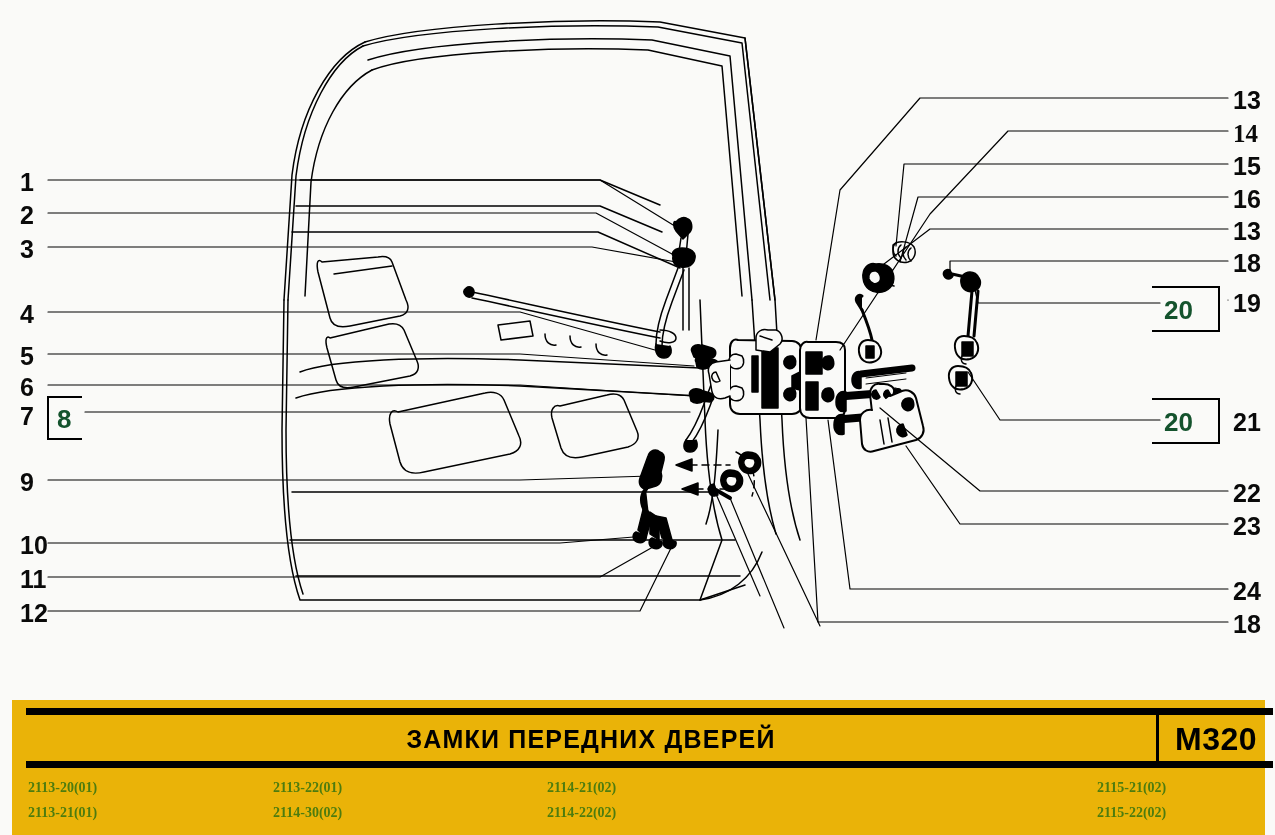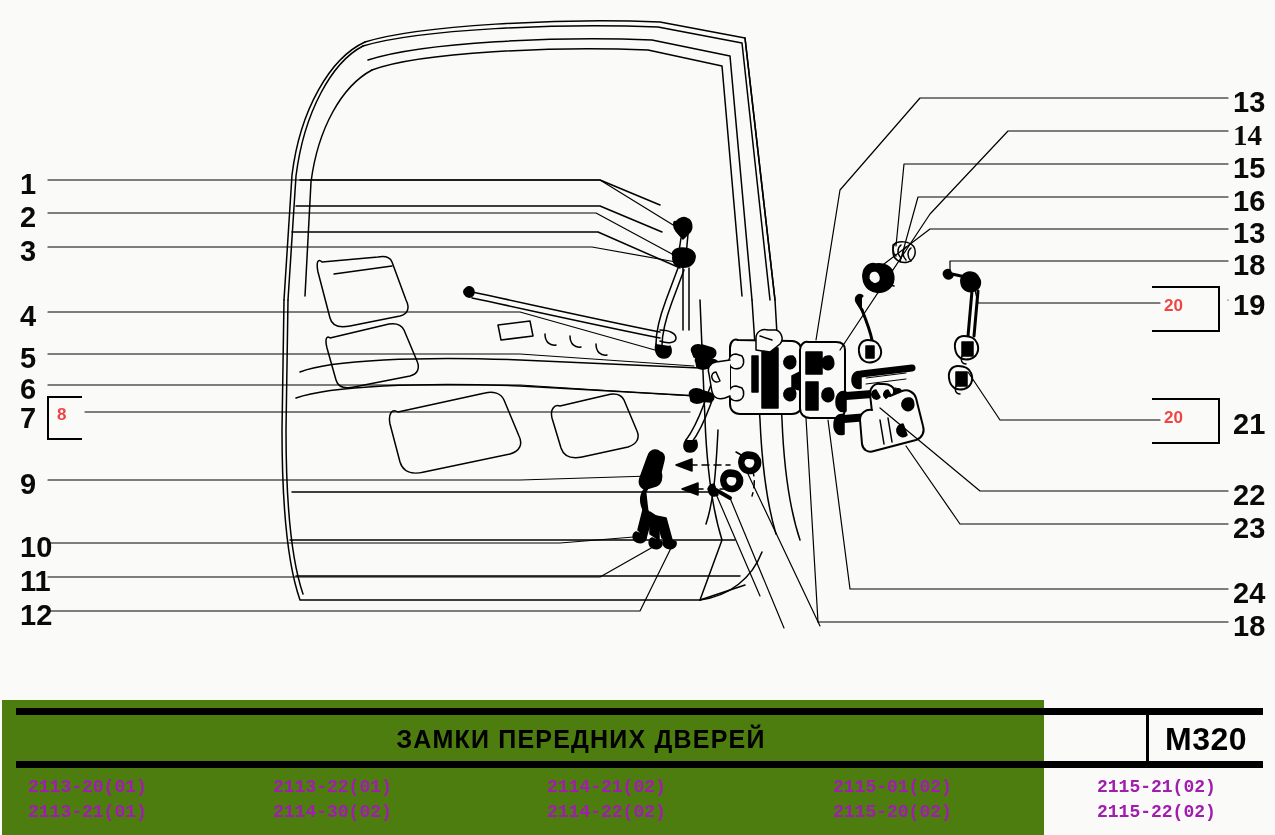--- a/index.html
+++ b/index.html
@@ -8,37 +8,37 @@
     font-family:"Liberation Sans", sans-serif;
     width:1275px; height:835px; position:relative; overflow:hidden;
     background:#fafaf8;
   }
   #sheet{position:absolute; inset:0; background:#fafaf8;}
   #diagram{position:absolute; left:0; top:0; width:1275px; height:700px;}
   #diagram svg{display:block;}
 
   
   .num{
-    position:absolute; font-size:29px; font-weight:700; color:#0a0a0a;
+    position:absolute; font-size:25px; font-weight:700; color:#0a0a0a;
     line-height:1; letter-spacing:0px; white-space:nowrap;
     font-family:"Liberation Sans", sans-serif;
   }
   .num.left{text-align:right;}
   .num.right{text-align:left;}
 
   
   .brk{position:absolute;}
   .brk .inner{
-    position:absolute; font-size:17px; font-weight:700; color:#ef4444; line-height:1;
+    position:absolute; font-size:26px; font-weight:700; color:#14532d; line-height:1;
   }
 
   
   #titleblock{
-    position:absolute; left:2px; top:700px; width:1042px; height:135px;
-    background:#4d7c0f;
+    position:absolute; left:12px; top:700px; width:1253px; height:135px;
+    background:#eab308;
   }
   .rule{position:absolute; left:14px; width:1247px; background:#000;}
   #rule-top{top:8px; height:7px;}
   #rule-bot{top:61px; height:7px;}
   #divider{
     position:absolute; left:1144px; top:12px; width:3px; height:52px; background:#000;
   }
   #title-main{
     position:absolute; left:14px; top:18px; width:1130px; height:42px;
     display:flex; align-items:center; justify-content:center;
@@ -47,22 +47,22 @@
   #title-code{
     position:absolute; left:1147px; top:18px; width:114px; height:42px;
     display:flex; align-items:center; justify-content:center;
     font-size:32px; font-weight:700; color:#000; letter-spacing:.5px;
   }
   #partnums{
     position:absolute; left:0; top:775px; width:1275px; height:60px;
   }
   .pncol{position:absolute; top:0;}
   .pncol div{
-    font-size:18px; font-weight:700; color:#a21caf; line-height:25px;
-    white-space:nowrap; font-family:Liberation Mono, monospace;
+    font-size:14px; font-weight:700; color:#4d7c0f; line-height:25px;
+    white-space:nowrap; font-family:Liberation Serif, serif;
   }
   #pn0{left:28px;} #pn1{left:273px;} #pn2{left:547px;} #pn3{left:833px;} #pn4{left:1097px;}
 </style>
 </head>
 <body>
 
 <div id="sheet">
 
   <div id="diagram">
   <svg width="1275" height="700" viewBox="0 0 1275 700" xmlns="http://www.w3.org/2000/svg">
@@ -421,23 +421,19 @@
       <div>2113-21(01)</div>
     </div>
     <div class="pncol" id="pn1">
       <div>2113-22(01)</div>
       <div>2114-30(02)</div>
     </div>
     <div class="pncol" id="pn2">
       <div>2114-21(02)</div>
       <div>2114-22(02)</div>
     </div>
-    <div class="pncol" id="pn3">
-      <div>2115-01(02)</div>
-      <div>2115-20(02)</div>
-    </div>
     <div class="pncol" id="pn4">
       <div>2115-21(02)</div>
       <div>2115-22(02)</div>
     </div>
   </div>
 
 </div>
 
 </body></html>

